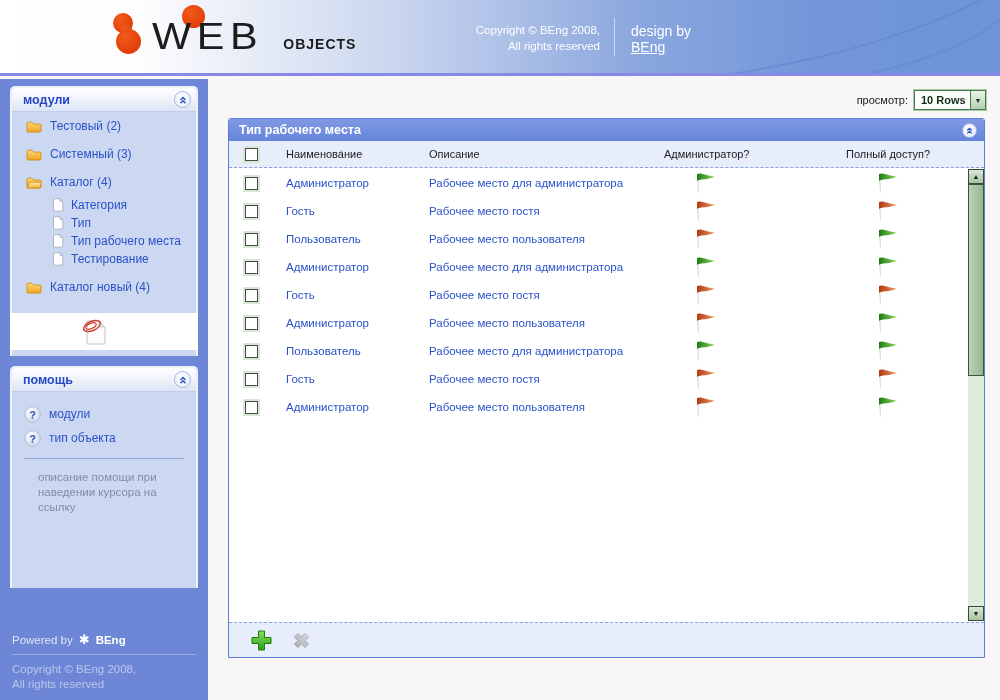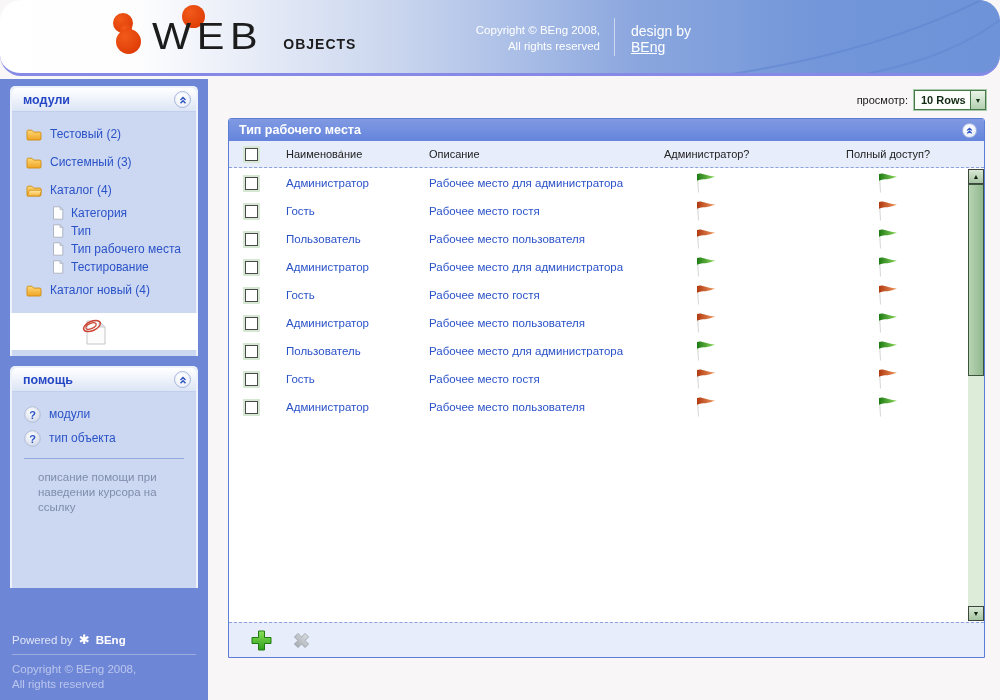--- a/index.html
+++ b/index.html
@@ -7,21 +7,20 @@
   body {
     position:relative; overflow:hidden;
     font-family:"Liberation Sans", sans-serif;
     background:#f8f6f7;
   }
   
   .banner {
     position:absolute; left:0; top:0; width:1000px; height:76px;
     background:linear-gradient(90deg,#ffffff 0%,#fdfdfe 14%,#c9d5ee 40%,#8aa6de 64%,#7296d9 82%,#6f93d8 100%);
     border-bottom:3px solid #8789e7;
-    border-radius:21px;
   }
   .banner-swirls { position:absolute; right:0; top:0; }
   .logo { position:absolute; left:110px; top:0; height:73px; }
   .logo-dot { position:absolute; border-radius:50%; background:radial-gradient(circle at 35% 30%, #f25a1a, #d93400); }
   .logo-dot.c1 { left:3px; top:13px; width:20px; height:20px; }
   .logo-dot.c2 { left:6px; top:29px; width:25px; height:25px; }
   .logo-dot.c3 { left:72px; top:5px; width:23px; height:23px; }
   .logo-dot.bridge { left:10px; top:24px; width:12px; height:14px; border-radius:40%; }
   .logo-text { position:absolute; left:42px; top:16px; display:flex; align-items:baseline; }
   .logo-web { font-size:37px; letter-spacing:5px; color:#1c1c1c; font-weight:400; transform:scaleX(1.12); transform-origin:left bottom; }
@@ -35,27 +34,27 @@
   .sb-panel { position:absolute; left:10px; width:188px; background:#ccd8f1;
     border:2px solid #eef2fb; border-bottom:none; border-radius:5px 5px 0 0; }
   .sb-panel-header { height:24px; background:linear-gradient(180deg,#ffffff,#dce5f5);
     display:flex; align-items:center; justify-content:space-between; padding:0 5px 0 11px;
     border-bottom:1px solid #c2cfec; border-radius:4px 4px 0 0; }
   .sb-panel-title { color:#2547c5; font-weight:bold; font-size:12.5px; }
   .collapse-btn { width:17px; height:17px; border-radius:50%; cursor:pointer;
     background:radial-gradient(circle at 40% 35%, #ffffff, #e4eaf8); border:1px solid #a5b5e0;
     display:flex; align-items:center; justify-content:center; }
   .panel-modules { top:7px; }
-  .panel-modules .sb-panel-body { height:244px; padding-top:8px; }
+  .panel-modules .sb-panel-body { height:244px; }
   .panel-help { top:287px; }
   .panel-help .sb-panel-body { height:196px; padding-top:10px; }
   .tree-item { display:flex; align-items:center; cursor:pointer; color:#2a52c8; font-size:12px; }
   .tree-item.top { height:28px; padding-left:14px; gap:8px; }
   .tree-item.sub { height:18px; padding-left:40px; gap:7px; }
-  .tree-item.sub + .tree-item.top { }
+  .tree-item.sub + .tree-item.top { margin-top:5px; }
   .tree-item .ico { display:flex; align-items:center; }
   .tree-item .ico svg { display:none; }
   .tree-item.ic-folder-closed svg.i-folder-closed { display:block; }
   .tree-item.ic-folder-open svg.i-folder-open { display:block; }
   .tree-item.ic-document svg.i-document { display:block; }
   .attachment-box { position:absolute; left:10px; top:234px; width:188px; height:37px;
     background:#fff; display:flex; align-items:center; padding-left:68px; }
   .help-item { display:flex; align-items:center; gap:8px; height:24px; padding-left:12px;
     color:#2a52c8; font-size:12px; cursor:pointer; }
   .help-divider { margin:8px 12px 0 12px; border-top:1px solid #93a9e0; }

